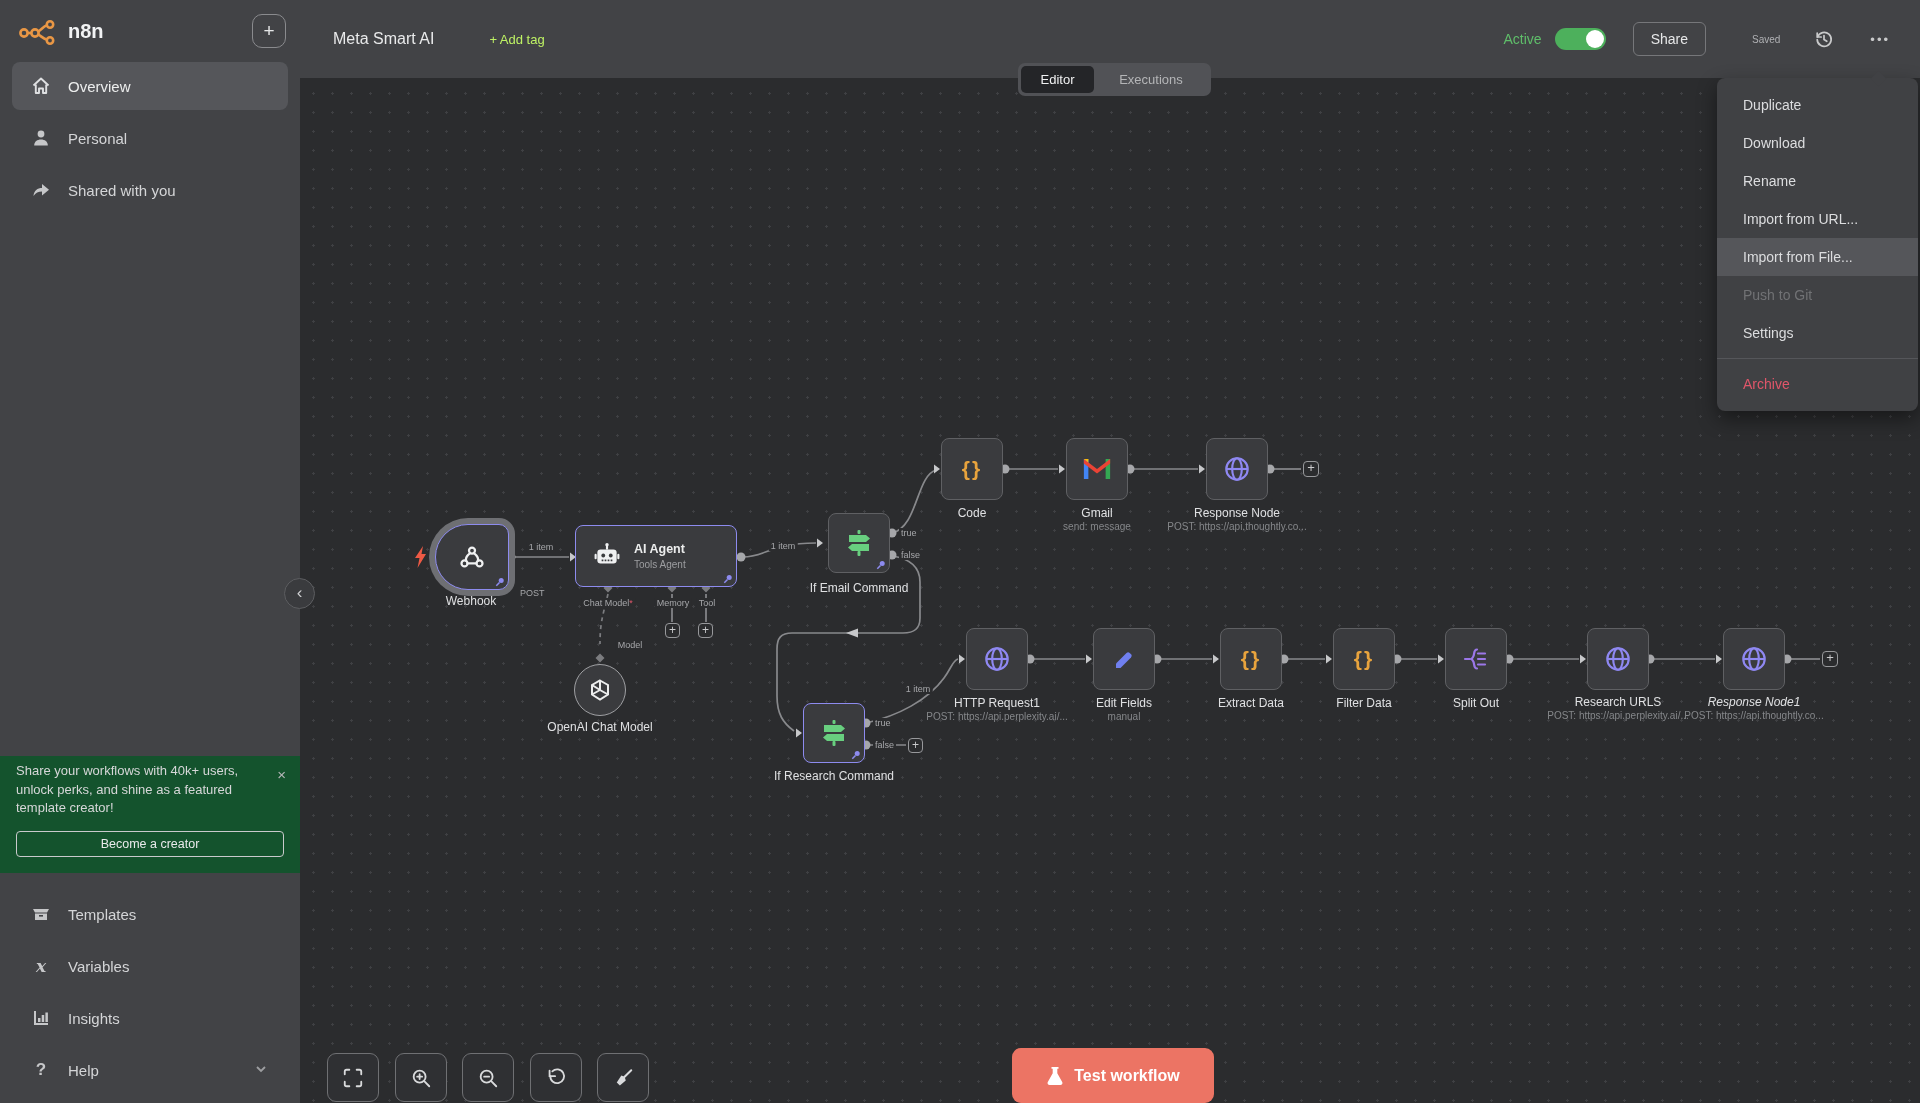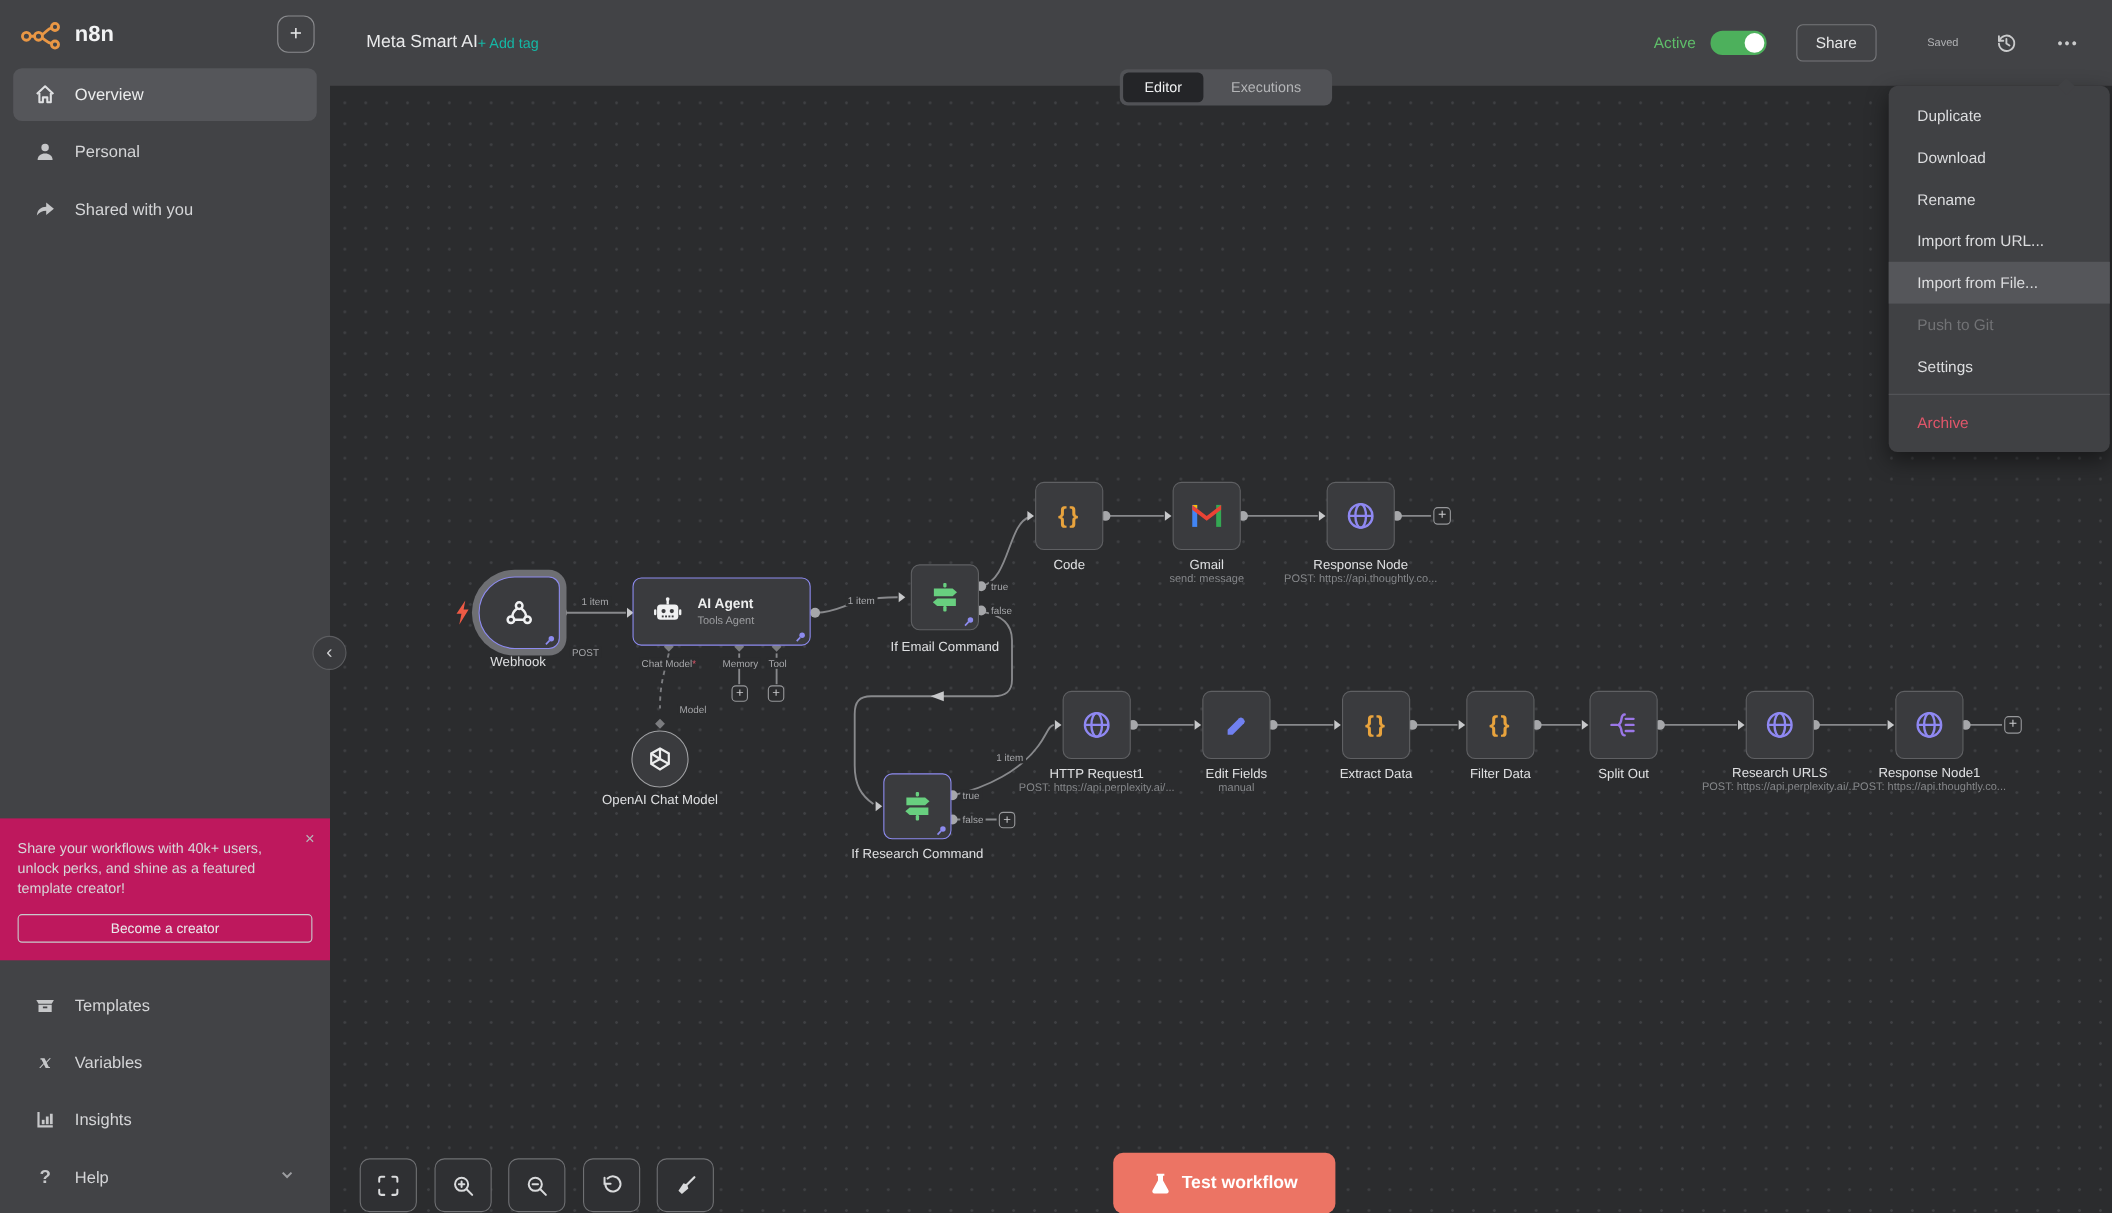--- a/index.html
+++ b/index.html
@@ -39,37 +39,37 @@
   .sidebar { position:absolute; left:0; top:0; width:300px; height:1103px; background:#424346;
     z-index:40; display:flex; flex-direction:column; }
   .logo-row { display:flex; align-items:center; padding:14px 14px 12px 18px; }
   .logo-text { color:#f2f3f4; font-size:20px; font-weight:700; margin-left:10px; flex:1; }
   .new-btn { width:34px; height:34px; border:1.6px solid #8a8b8e; border-radius:10px; background:transparent;
     color:#e6e7e8; font-size:19px; line-height:30px; text-align:center; }
   .nav-item { display:flex; align-items:center; height:48px; margin:2px 12px; border-radius:8px;
     color:#d4d5d7; font-size:15px; padding-left:18px; }
   .nav-item .ic { width:22px; margin-right:16px; display:flex; justify-content:center; }
   .nav-item.active { background:#55565a; color:#eceded; }
-  .promo { background:#be185d; padding:18px 16px 16px 16px; position:relative; margin-top:auto; }
+  .promo { background:#14532d; padding:6px 16px 16px 16px; position:relative; margin-top:auto; }
   .promo-text { color:#d6d7d8; font-size:13px; line-height:1.4; width:240px; }
   .promo-close { position:absolute; right:14px; top:10px; color:#b6b7b9; font-size:15px; }
   .promo-btn { margin-top:14px; width:100%; height:26px; background:transparent; border:1px solid #c9cacc;
     border-radius:4px; color:#e9eaeb; font-size:12.5px; }
   .bottom-nav { padding:14px 0 6px 0; }
   .bottom-nav .nav-item { height:50px; }
   .var-glyph { font-family:"DejaVu Serif","Liberation Serif",serif; font-style:italic; font-weight:700;
     font-size:17px; color:#c6c7c9; }
   .help-glyph { font-size:17px; font-weight:700; color:#c6c7c9; }
   .chev-down { margin-left:auto; margin-right:20px; }
 
   
   .topbar { position:absolute; left:300px; top:0; right:0; height:78px; background:#424346; z-index:40;
     display:flex; align-items:center; }
   .wf-title { color:#e9eaeb; font-size:16px; font-weight:500; margin-left:33px; }
-  .add-tag { color:#14b8a6; font-size:13px; }
+  .add-tag { color:#bef264; font-size:13px; margin-left:55px; }
   .topbar-right { margin-left:auto; display:flex; align-items:center; margin-right:30px; }
   .active-label { color:#5fbe6a; font-size:14px; }
   .toggle { width:51px; height:22px; background:#4db05c; border-radius:12px; position:relative; margin-left:13px; }
   .toggle .knob { position:absolute; right:2px; top:2px; width:18px; height:18px; border-radius:50%; background:#fff; }
   .share-btn { margin-left:27px; padding:8px 17px; border:1px solid #76777a; border-radius:6px;
     background:transparent; color:#e6e7e8; font-size:14px; }
   .saved { margin-left:46px; color:#b0b1b4; font-size:10px; }
   .hist { margin-left:34px; display:flex; }
   .dots { margin-left:36px; color:#c9cacb; font-size:13px; letter-spacing:2px; }
 
@@ -349,21 +349,21 @@
   <div class="node-label" style="left:1618px; top:695px;">Research URLS</div>
   <div class="node-sub" style="left:1618px; top:710px;">POST: https://api.perplexity.ai/...</div>
 
   <div class="node" style="left:1723px; top:628px; width:62px; height:62px;">
     <svg width="30" height="30" viewBox="0 0 28 28" fill="none" stroke="#8f88f2" stroke-width="2">
       <circle cx="14" cy="14" r="10"></circle>
         <ellipse cx="14" cy="14" rx="4.5" ry="10"></ellipse>
         <path d="M4 14 H24"></path>
     </svg>
   </div>
-  <div class="node-label" style="left:1754px; top:695px;">Response Node1</div>
+  <div class="node-label" style="left:1754px; top:695px;font-style:italic;">Response Node1</div>
   <div class="node-sub" style="left:1754px; top:710px;">POST: https://api.thoughtly.co...</div>
   <div class="plus-end" style="left:1822px; top:651px;">+</div>
 
   <aside class="sidebar">
     <div class="logo-row">
       <svg width="40" height="30" viewBox="0 0 40 30" fill="none" stroke="#e99745" stroke-width="2.6">
         <circle cx="6" cy="17" r="3.6"></circle>
           <circle cx="17" cy="17" r="3.6"></circle>
         <path d="M9.6 17 H13.4"></path>
           <path d="M20.4 15.5 C24 13 26 10 28.5 9.5"></path>

